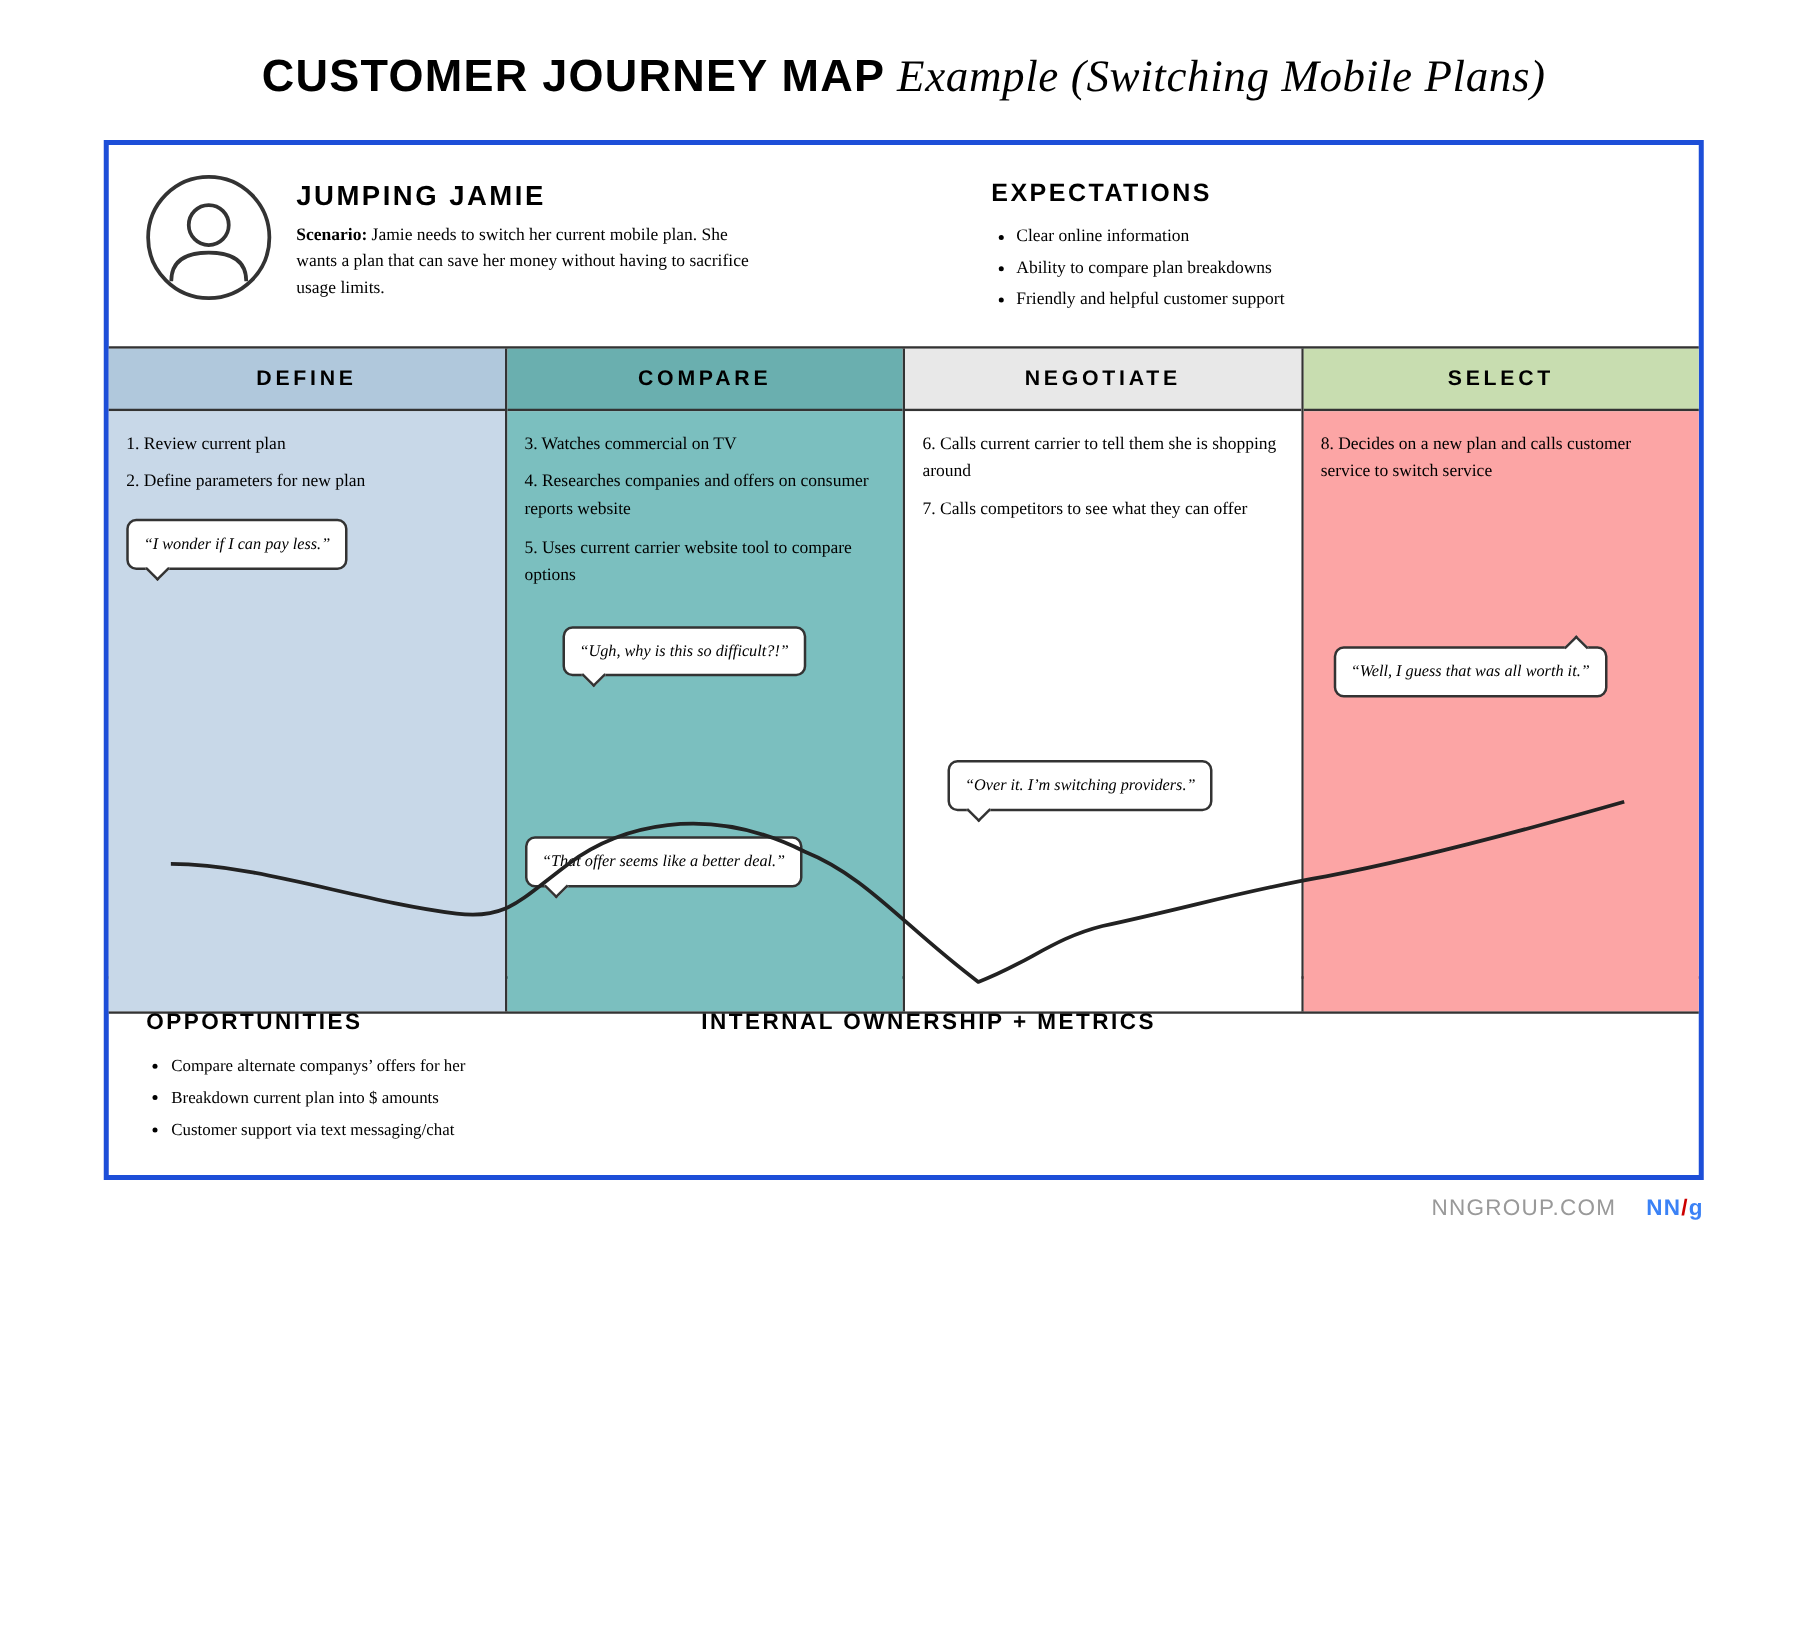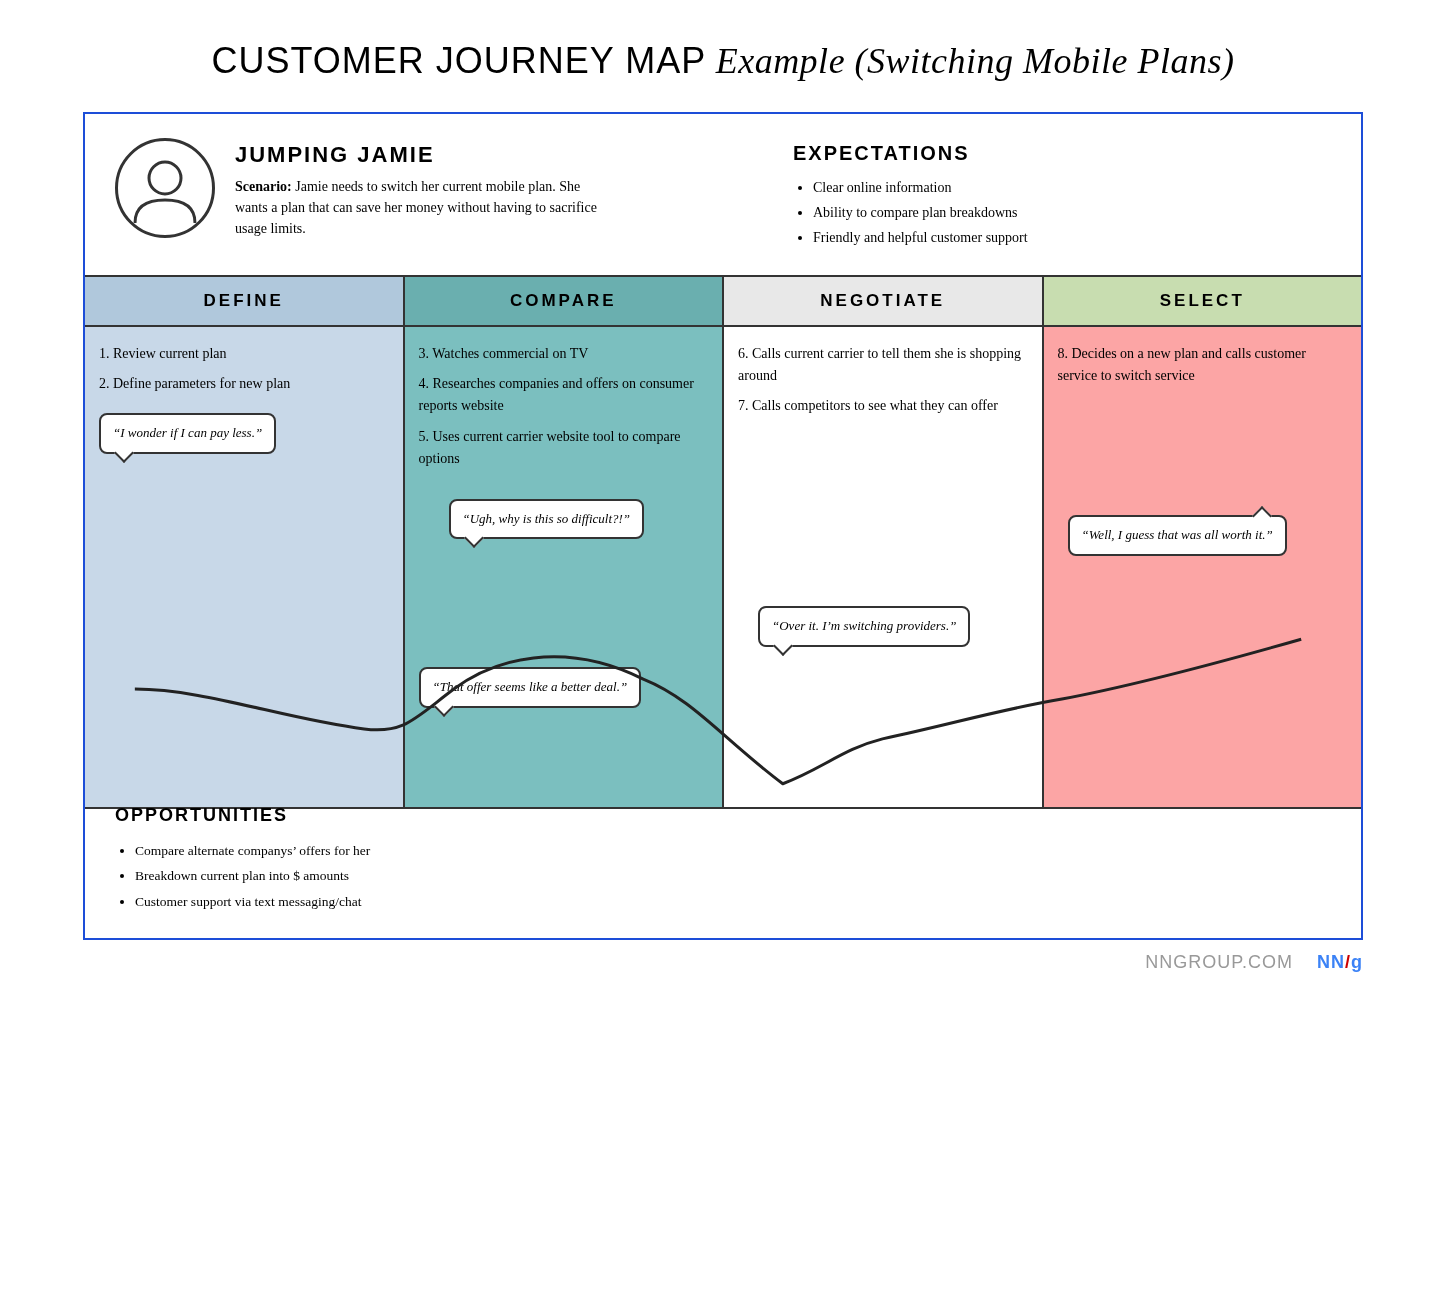--- a/index.html
+++ b/index.html
@@ -15,32 +15,32 @@
     }
 
     .page-title {
       font-size: 36px;
       margin-bottom: 30px;
       letter-spacing: 0.5px;
       text-align: center;
     }
     .page-title strong {
       font-family: Arial, Helvetica, sans-serif;
-      font-weight: 400;
+      font-weight: 700;
       letter-spacing: 1px;
       text-align: right;
     }
     .page-title em {
       font-family: Georgia, serif;
       font-style: italic;
       font-weight: normal;
     }
 
     .main-frame {
-      border: 2px solid #1d4ed8;
+      border: 4px solid #1d4ed8;
       width: 100%;
       max-width: 1280px;
     }
 
     
     .persona-row {
       display: flex;
       border-bottom: 2px solid #333;
       padding: 24px 30px;
       align-items: flex-start;
@@ -365,20 +365,21 @@
   <div class="bottom-row" style="border-top: 2px solid #333; margin-top: -30px;">
     <div class="opportunities">
       <div class="section-title">OPPORTUNITIES</div>
       <ul class="bullet-list">
         <li>Compare alternate companys’ offers for her</li>
         <li>Breakdown current plan into $ amounts</li>
         <li>Customer support via text messaging/chat</li>
       </ul>
     </div>
     <div class="internal-metrics">
+      <div class="section-title">INTERNAL OWNERSHIP + METRICS</div>
     </div>
   </div>
 
 </div>
 
 <div class="footer">
   <div class="nngroup-logo">
     <span>NNGROUP.COM</span>
     &nbsp;&nbsp;
     <strong>NN</strong><span class="red">/</span><strong>g</strong>

